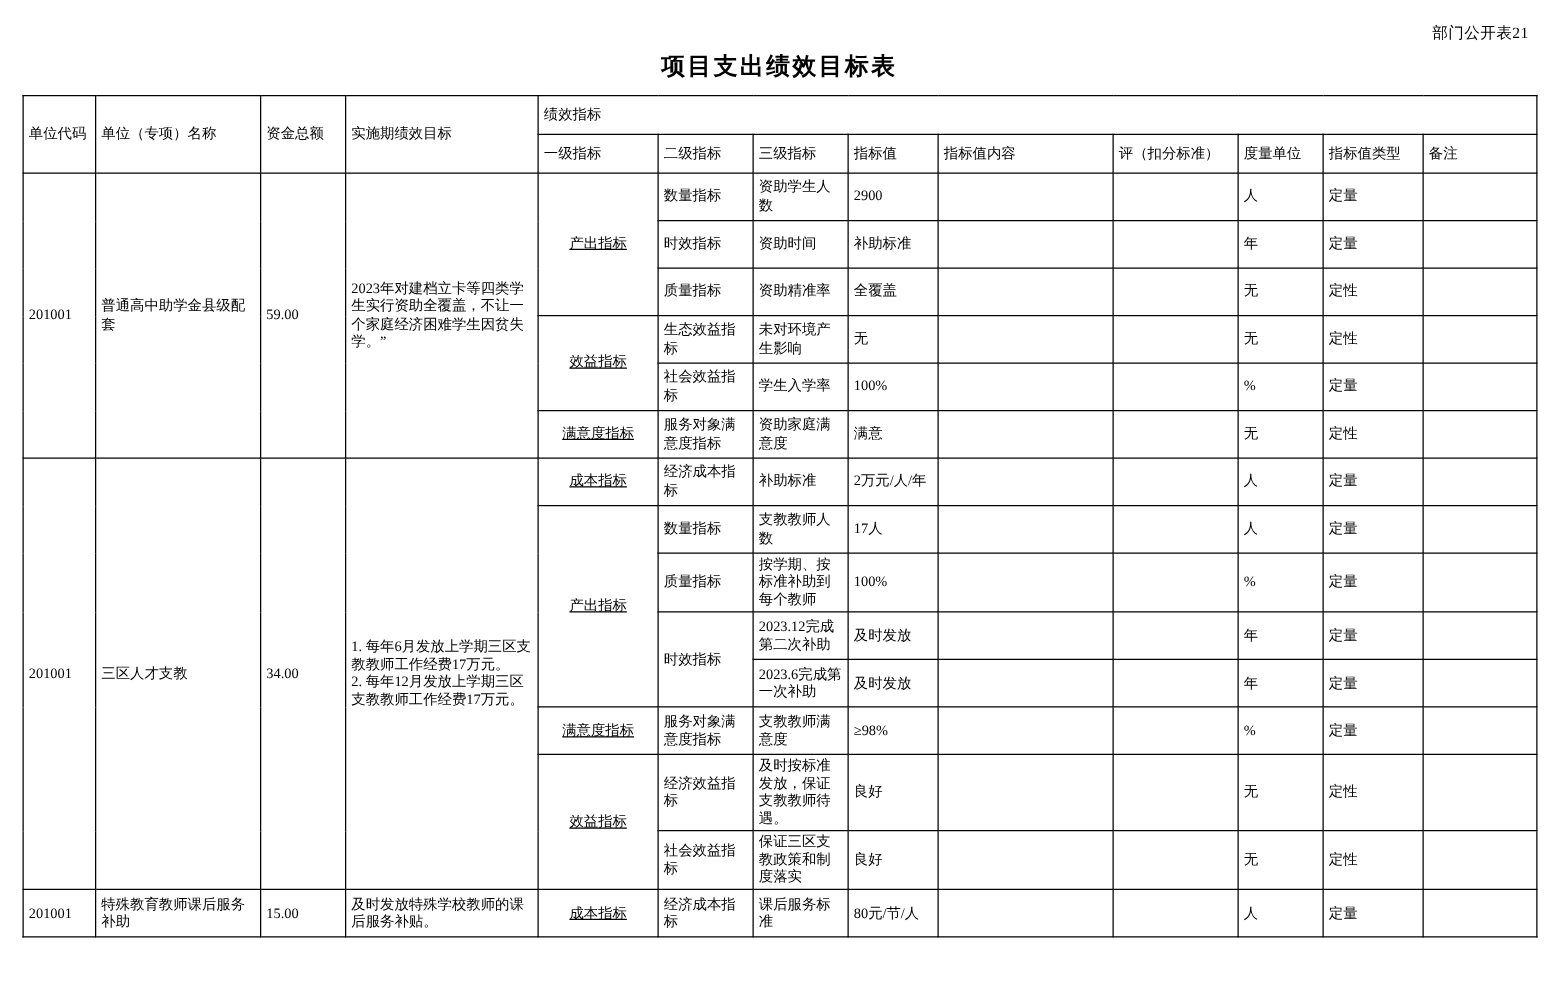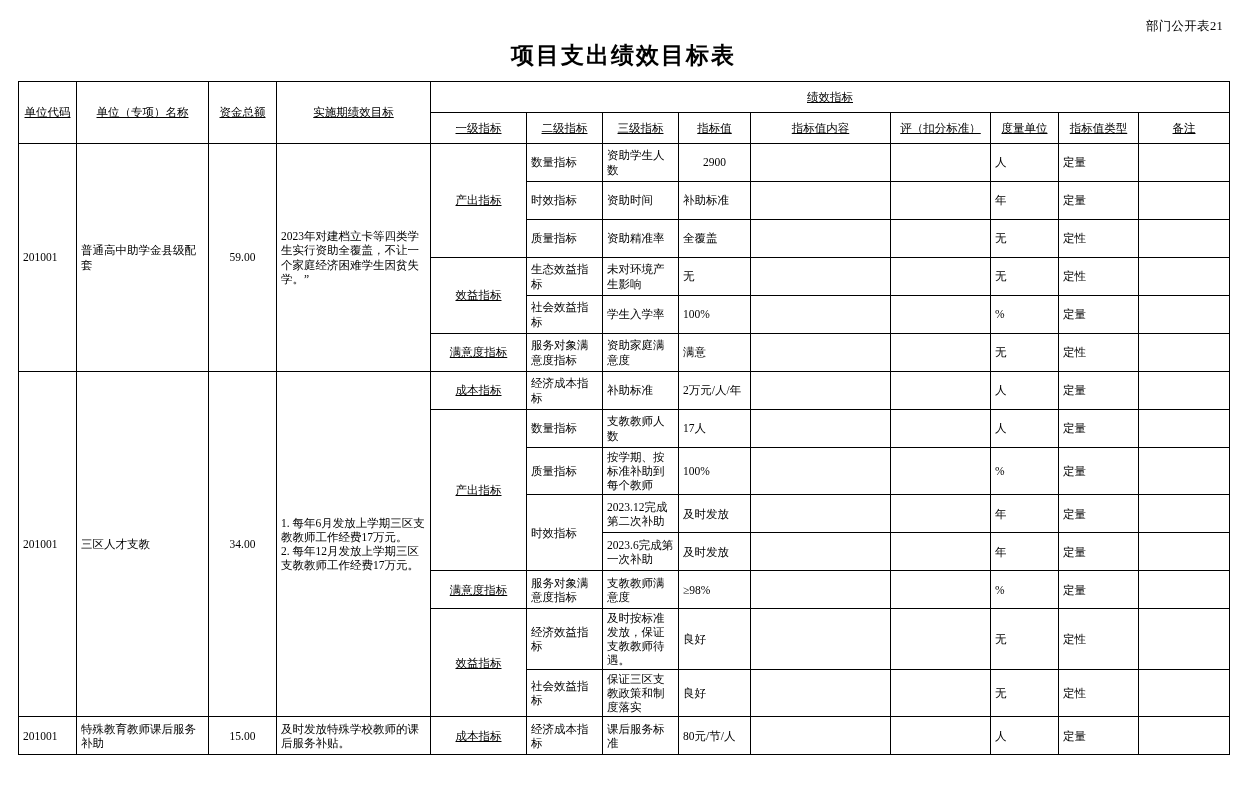--- a/index.html
+++ b/index.html
@@ -25,21 +25,21 @@
   }
   .top-right-note {
     position: absolute;
     top: 18px;
     right: 24px;
     font-size: 12.5px;
     letter-spacing: 0.3px;
   }
   .doc-title {
     text-align: center;
-    font-size: 23px;
+    font-size: 19px;
     font-weight: bold;
     letter-spacing: 2px;
     padding-top: 40px;
     padding-bottom: 6px;
   }
   .meta-row {
     position: relative;
     height: 22px;
     margin-top: 6px;
   }
@@ -65,32 +65,31 @@
   table.grid td, table.grid th {
     border: 1px solid #000000;
     font-size: 11.5px;
     font-weight: normal;
     padding: 2px 4px;
     vertical-align: middle;
     line-height: 1.22;
     overflow: hidden;
   }
   th.hdr {
-    text-align: center;
+    text-align: left;
     font-weight: bold;
     font-size: 12px;
     height: 26px;
-    text-decoration: underline;
   }
   .h-tall {
     height: 60px;
   }
   .ctr { text-align: left; }
   .lft { text-align: left; }
-  .rgt { text-align: center; }
+  .rgt { text-align: left; }
   .cell-top { vertical-align: top; }
   .kpi-grp {
     text-align: center;
     vertical-align: middle;
     text-decoration: underline;
   }
   .small-wrap {
     word-break: break-all;
   }
   col.c0 { width: 58px; }

